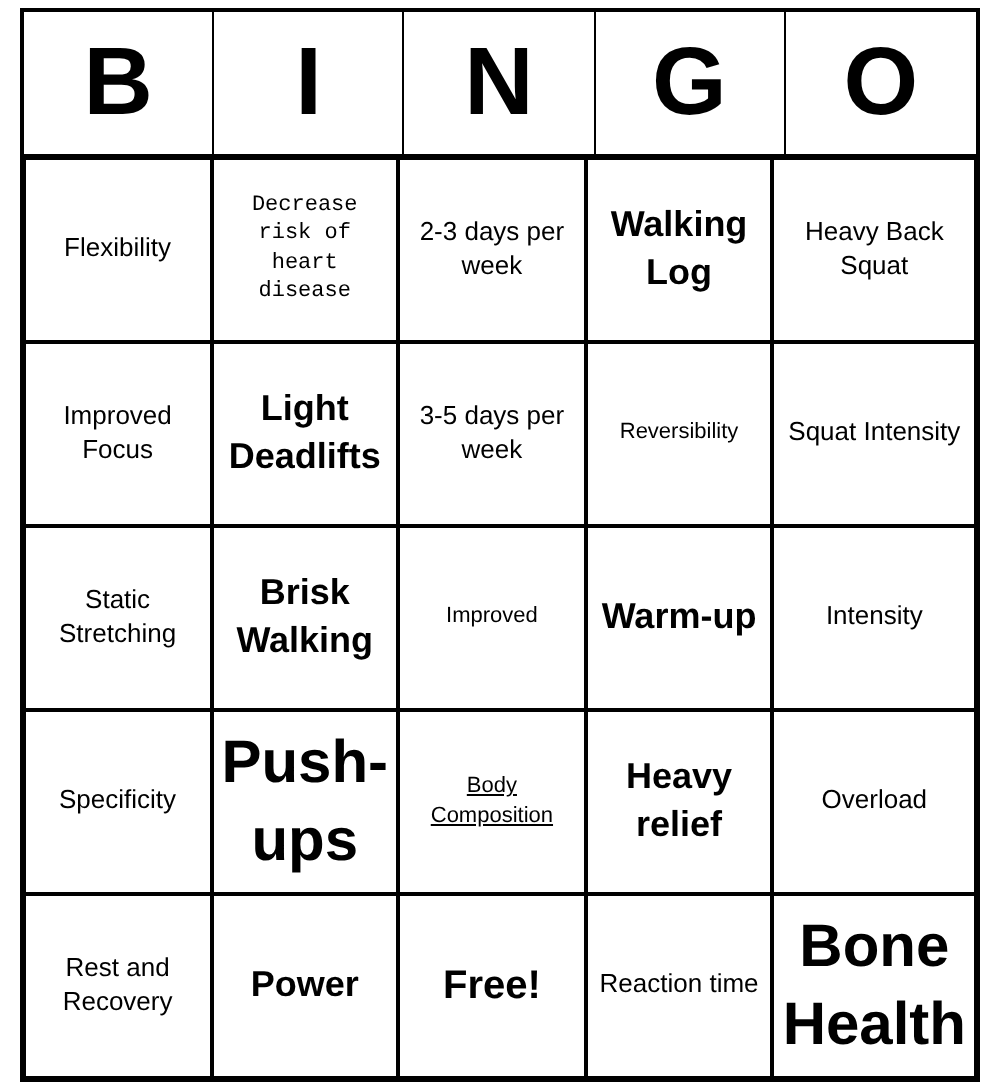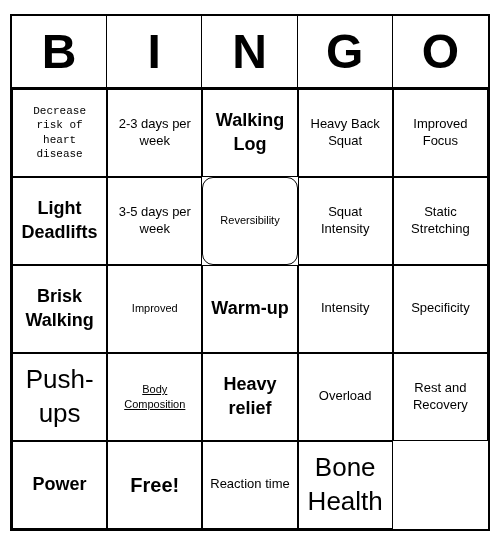--- a/index.html
+++ b/index.html
@@ -49,44 +49,45 @@
     }
     .bingo-cell.free {
       font-size: 20px;
       font-weight: bold;
     }
     .bingo-cell.bold-text {
       font-weight: bold;
       font-size: 18px;
     }
     .bingo-cell.xl-text {
-      font-size: 26px;
-      font-weight: normal;
+      font-size: 30px;
+      font-weight: bold;
     }
   </style>
 </head>
 <body>
 
 <div class="bingo-card">
   <div class="bingo-header">
   <div class="bingo-letter">B</div>
       <div class="bingo-letter">I</div>
       <div class="bingo-letter">N</div>
       <div class="bingo-letter">G</div>
       <div class="bingo-letter">O</div>
     </div>
   <div class="bingo-grid">
+  <div class="bingo-cell">Flexibility</div>
       <div class="bingo-cell" style="font-size: 11px; font-family: Liberation Mono, monospace;">Decrease risk of heart disease</div>
       <div class="bingo-cell">2-3 days per week</div>
       <div class="bingo-cell bold-text">Walking Log</div>
       <div class="bingo-cell">Heavy Back Squat</div>
       <div class="bingo-cell">Improved Focus</div>
       <div class="bingo-cell bold-text">Light Deadlifts</div>
       <div class="bingo-cell">3-5 days per week</div>
-      <div class="bingo-cell" style="font-size: 11px; border-radius: 11px;">Reversibility</div>
+      <div class="bingo-cell" style="font-size: 11px;">Reversibility</div>
       <div class="bingo-cell">Squat Intensity</div>
       <div class="bingo-cell">Static Stretching</div>
       <div class="bingo-cell bold-text">Brisk Walking</div>
       <div class="bingo-cell" style="font-size: 11px;">Improved</div>
       <div class="bingo-cell bold-text">Warm-up</div>
       <div class="bingo-cell">Intensity</div>
       <div class="bingo-cell">Specificity</div>
       <div class="bingo-cell xl-text">Push-ups</div>
       <div class="bingo-cell" style="font-size: 11px; text-decoration: underline;">Body Composition</div>
       <div class="bingo-cell bold-text">Heavy relief</div>

